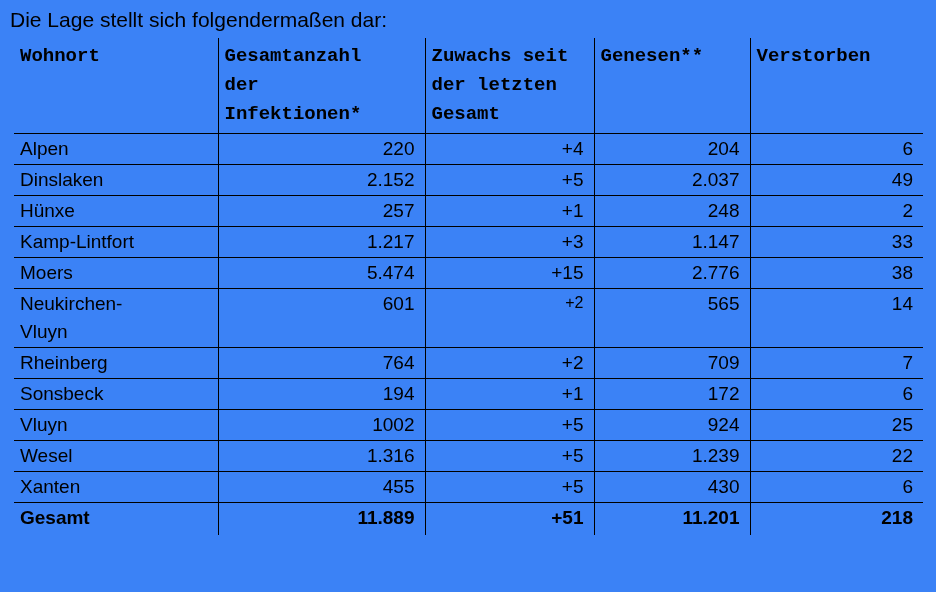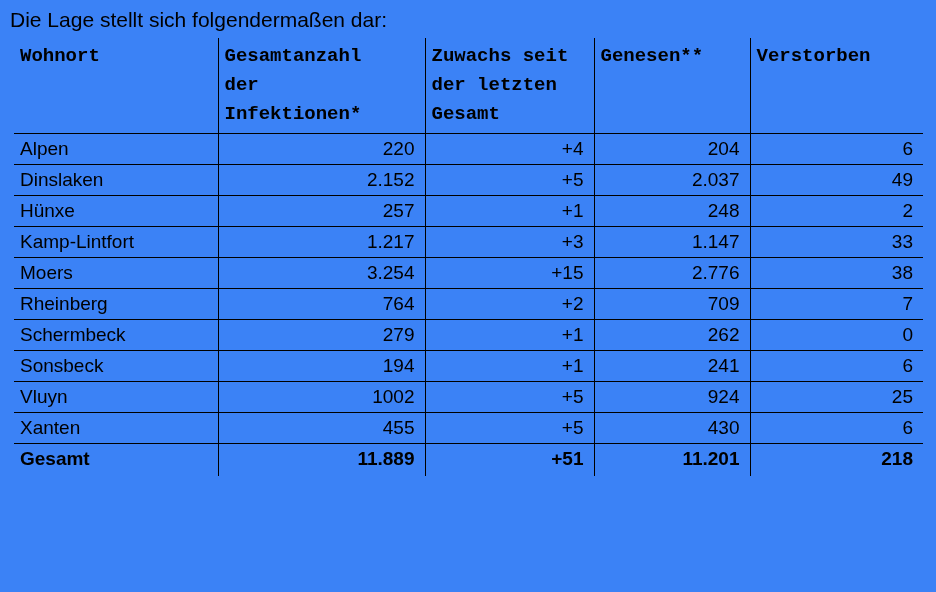--- a/index.html
+++ b/index.html
@@ -119,52 +119,60 @@
       </tr>
       <tr>
         <td class="name">Kamp-Lintfort</td>
         <td class="num">1.217</td>
         <td class="num">+3</td>
         <td class="num">1.147</td>
         <td class="num">33</td>
       </tr>
       <tr>
         <td class="name">Moers</td>
-        <td class="num">3.254</td>
+        <td class="num">5.474</td>
         <td class="num">+15</td>
         <td class="num">2.776</td>
         <td class="num">38</td>
+      </tr>
+      <tr class="row-tall">
+        <td class="name">Neukirchen-
+Vluyn</td>
+        <td class="num">601</td>
+        <td class="num small-num">+2</td>
+        <td class="num">565</td>
+        <td class="num">14</td>
       </tr>
       <tr>
         <td class="name">Rheinberg</td>
         <td class="num">764</td>
         <td class="num">+2</td>
         <td class="num">709</td>
         <td class="num">7</td>
       </tr>
       <tr>
-        <td class="name">Schermbeck</td>
-        <td class="num">279</td>
-        <td class="num">+1</td>
-        <td class="num">262</td>
-        <td class="num">0</td>
-      </tr>
-      <tr>
         <td class="name">Sonsbeck</td>
         <td class="num">194</td>
         <td class="num">+1</td>
-        <td class="num">241</td>
+        <td class="num">172</td>
         <td class="num">6</td>
       </tr>
       <tr>
         <td class="name">Vluyn</td>
         <td class="num">1002</td>
         <td class="num">+5</td>
         <td class="num">924</td>
         <td class="num">25</td>
+      </tr>
+      <tr>
+        <td class="name">Wesel</td>
+        <td class="num">1.316</td>
+        <td class="num">+5</td>
+        <td class="num">1.239</td>
+        <td class="num">22</td>
       </tr>
       <tr>
         <td class="name">Xanten</td>
         <td class="num">455</td>
         <td class="num">+5</td>
         <td class="num">430</td>
         <td class="num">6</td>
       </tr>
       <tr class="row-total">
         <td class="name">Gesamt</td>

